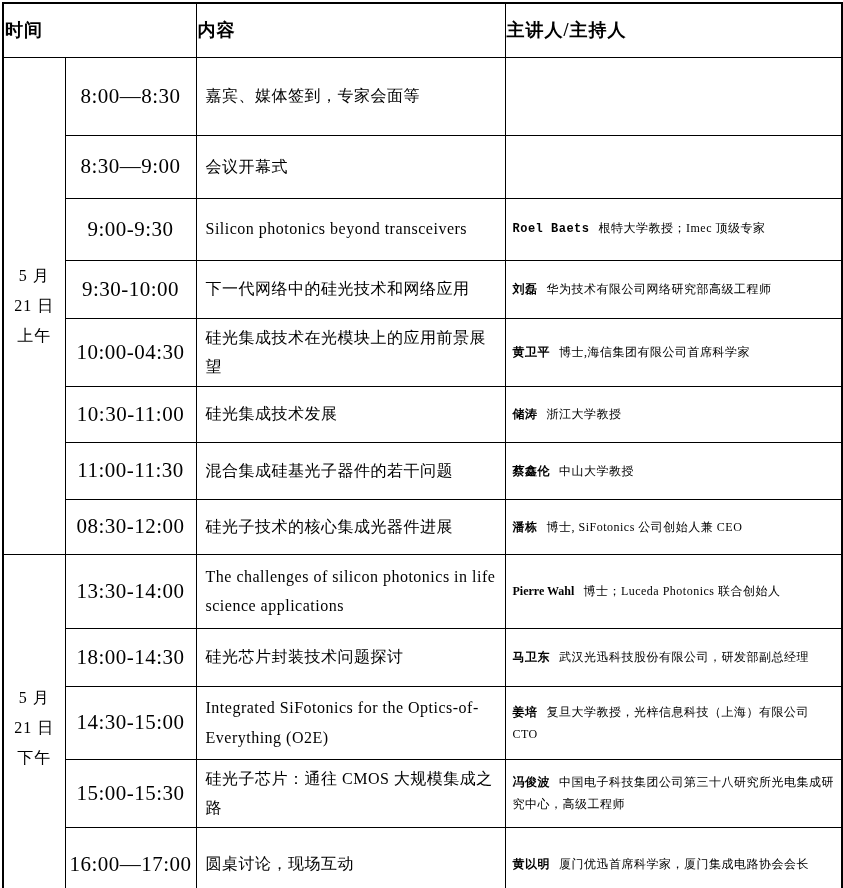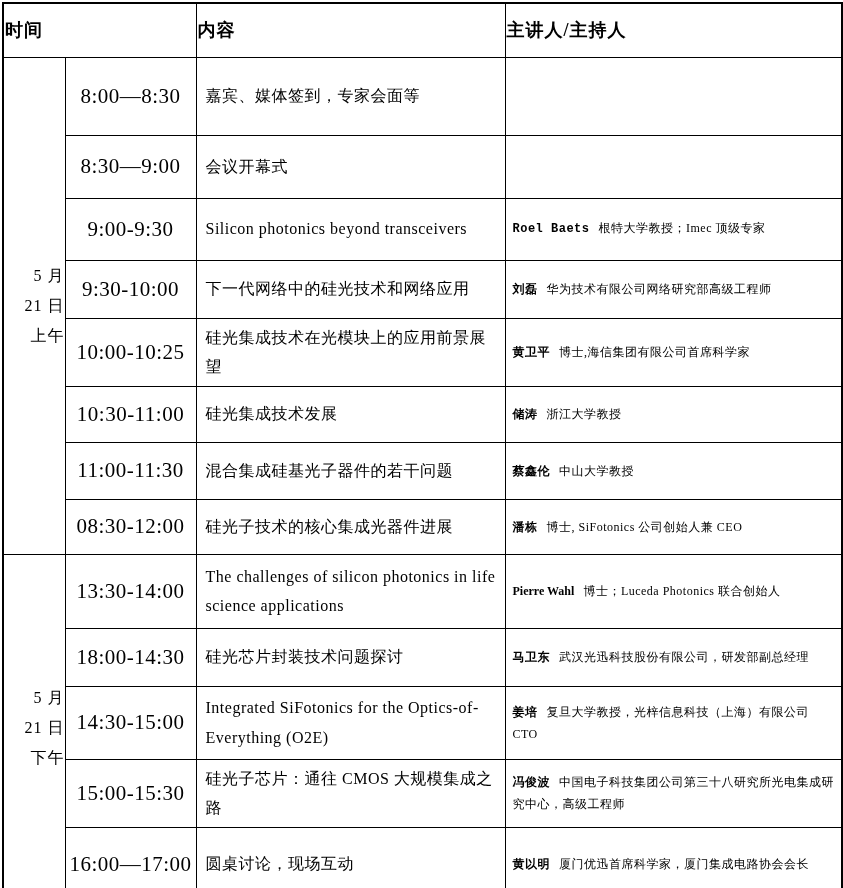--- a/index.html
+++ b/index.html
@@ -35,21 +35,21 @@
     box-sizing: border-box;
   }
   th.hdr {
     font-size: 18px;
     font-weight: bold;
     text-align: left;
     letter-spacing: 1px;
     font-family: "Liberation Serif", "DejaVu Serif", serif;
   }
   td.date {
-    text-align: right;
+    text-align: center;
     font-size: 16px;
     line-height: 30px;
     letter-spacing: 1px;
     padding: 0;
   }
   td.time {
     text-align: center;
     font-size: 21px;
     letter-spacing: 0.5px;
     padding: 0;
@@ -129,21 +129,21 @@
       </td>
     </tr>
     <tr style="height:58px">
       <td class="time">9:30-10:00</td>
       <td class="content">下一代网络中的硅光技术和网络应用</td>
       <td class="speaker">
         <span class="nm">刘磊</span><span>华为技术有限公司网络研究部高级工程师</span>
       </td>
     </tr>
     <tr style="height:57px">
-      <td class="time">10:00-10:25</td>
+      <td class="time">10:00-04:30</td>
       <td class="content">硅光集成技术在光模块上的应用前景展望</td>
       <td class="speaker">
         <span class="nm">黄卫平</span><span>博士,海信集团有限公司首席科学家</span>
       </td>
     </tr>
     <tr style="height:56px">
       <td class="time">10:30-11:00</td>
       <td class="content">硅光集成技术发展</td>
       <td class="speaker">
         <span class="nm">储涛</span><span>浙江大学教授</span>

